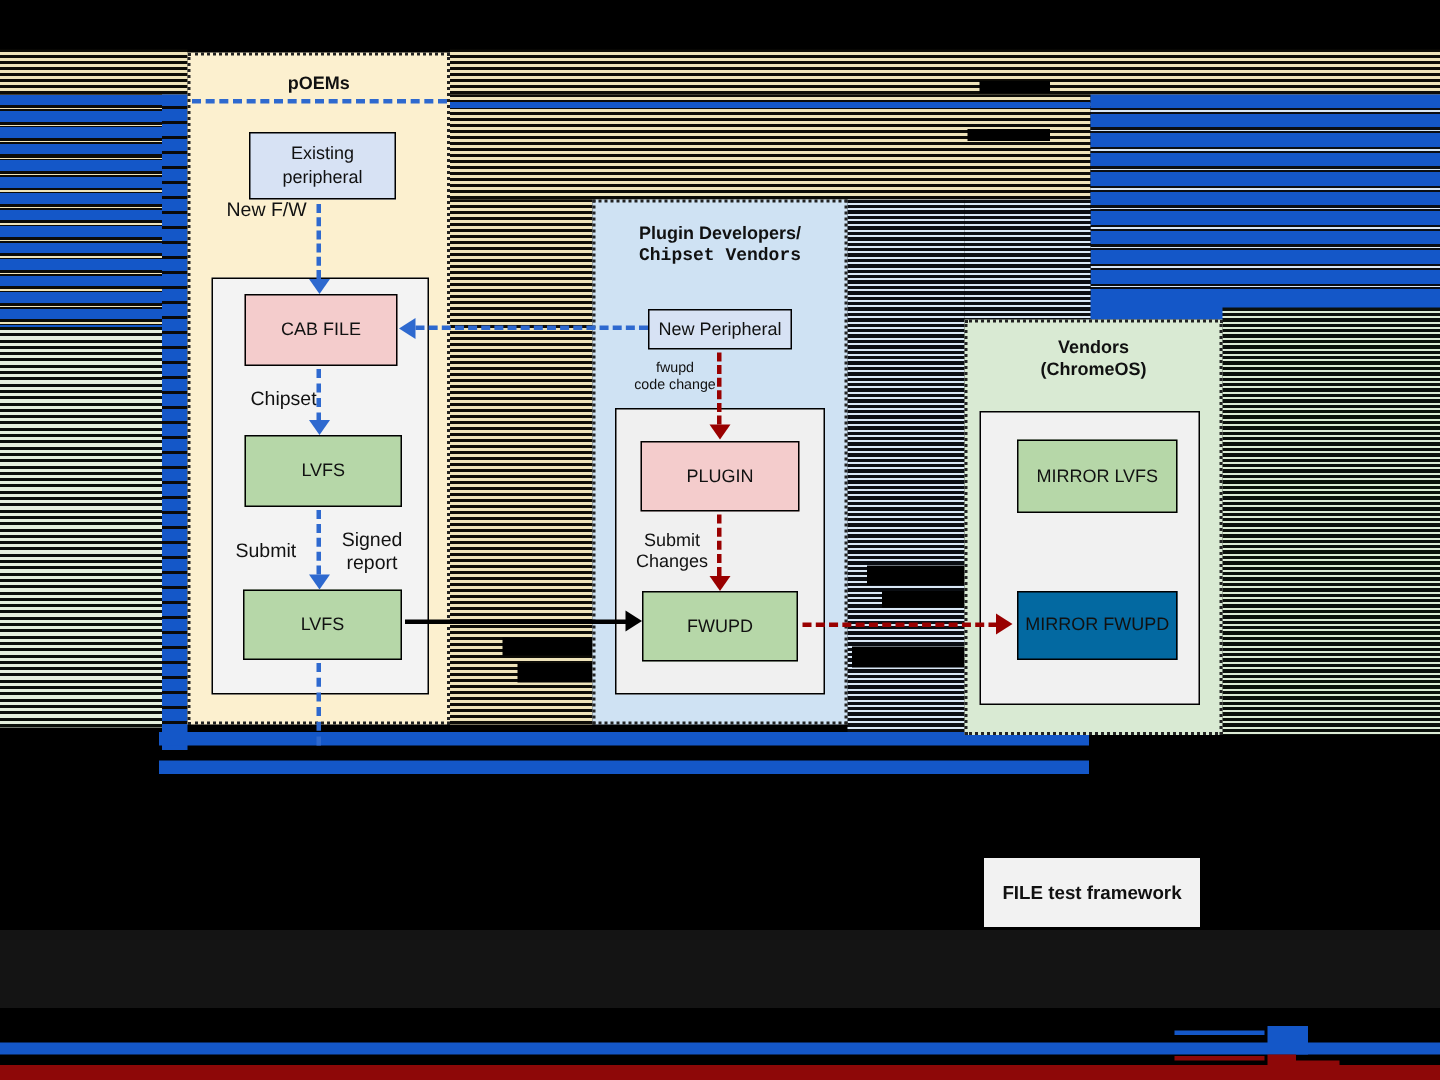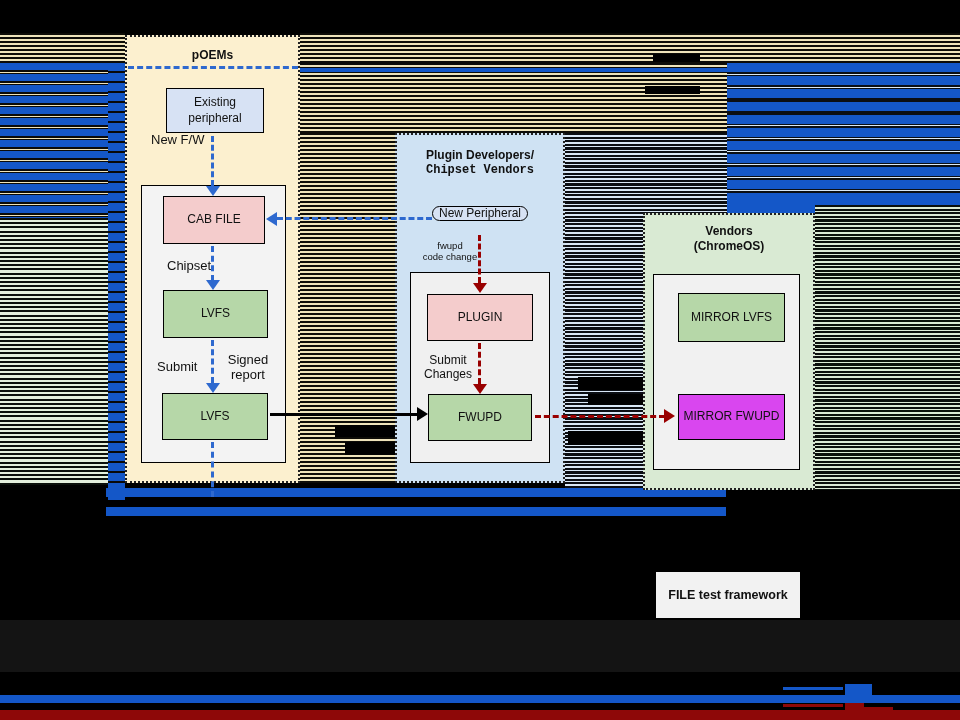--- a/index.html
+++ b/index.html
@@ -98,33 +98,33 @@
   <div class="abs node" style="left:166px;top:88px;width:98px;height:45px;background:#d7e2f4;">
     <span>Existing</span>
     <span>peripheral</span>
   </div>
   <div class="abs node" style="left:163px;top:290px;width:105px;height:48px;background:#b6d7a8;">
     <span>LVFS</span>
   </div>
   <div class="abs node" style="left:162px;top:393px;width:106px;height:47px;background:#b6d7a8;">
     <span>LVFS</span>
   </div>
-  <div class="abs node" style="left:432px;top:206px;width:96px;height:15px;background:#d7e2f4;font-size:12px;border-radius:12px;">
+  <div class="abs node" style="left:432px;top:206px;width:96px;height:27px;background:#d7e2f4;font-size:12px;">
     <span>New Peripheral</span>
   </div>
   <div class="abs node" style="left:427px;top:294px;width:106px;height:47px;background:#f4cccc;">
     <span>PLUGIN</span>
   </div>
   <div class="abs node" style="left:428px;top:394px;width:104px;height:47px;background:#b6d7a8;">
     <span>FWUPD</span>
   </div>
   <div class="abs node" style="left:678px;top:293px;width:107px;height:49px;background:#b6d7a8;">
     <span>MIRROR LVFS</span>
   </div>
-  <div class="abs node" style="left:678px;top:394px;width:107px;height:46px;background:#d946ef;">
+  <div class="abs node" style="left:678px;top:394px;width:107px;height:46px;background:#0369a1;">
     <span>MIRROR FWUPD</span>
   </div>
   <div class="abs node" style="left:656px;top:572px;width:144px;height:46px;background:#f2f2f2;border:none;font-weight:bold;font-size:12.5px;">
     <span>FILE test framework</span>
   </div>
 
   <div class="abs lbl" style="left:151px;top:133px;">New F/W</div>
   <div class="abs lbl" style="left:167px;top:259px;">Chipset</div>
   <div class="abs lbl" style="left:157px;top:360px;">Submit</div>
   <div class="abs lbl lbl2" style="left:220px;top:353px;width:56px;">

